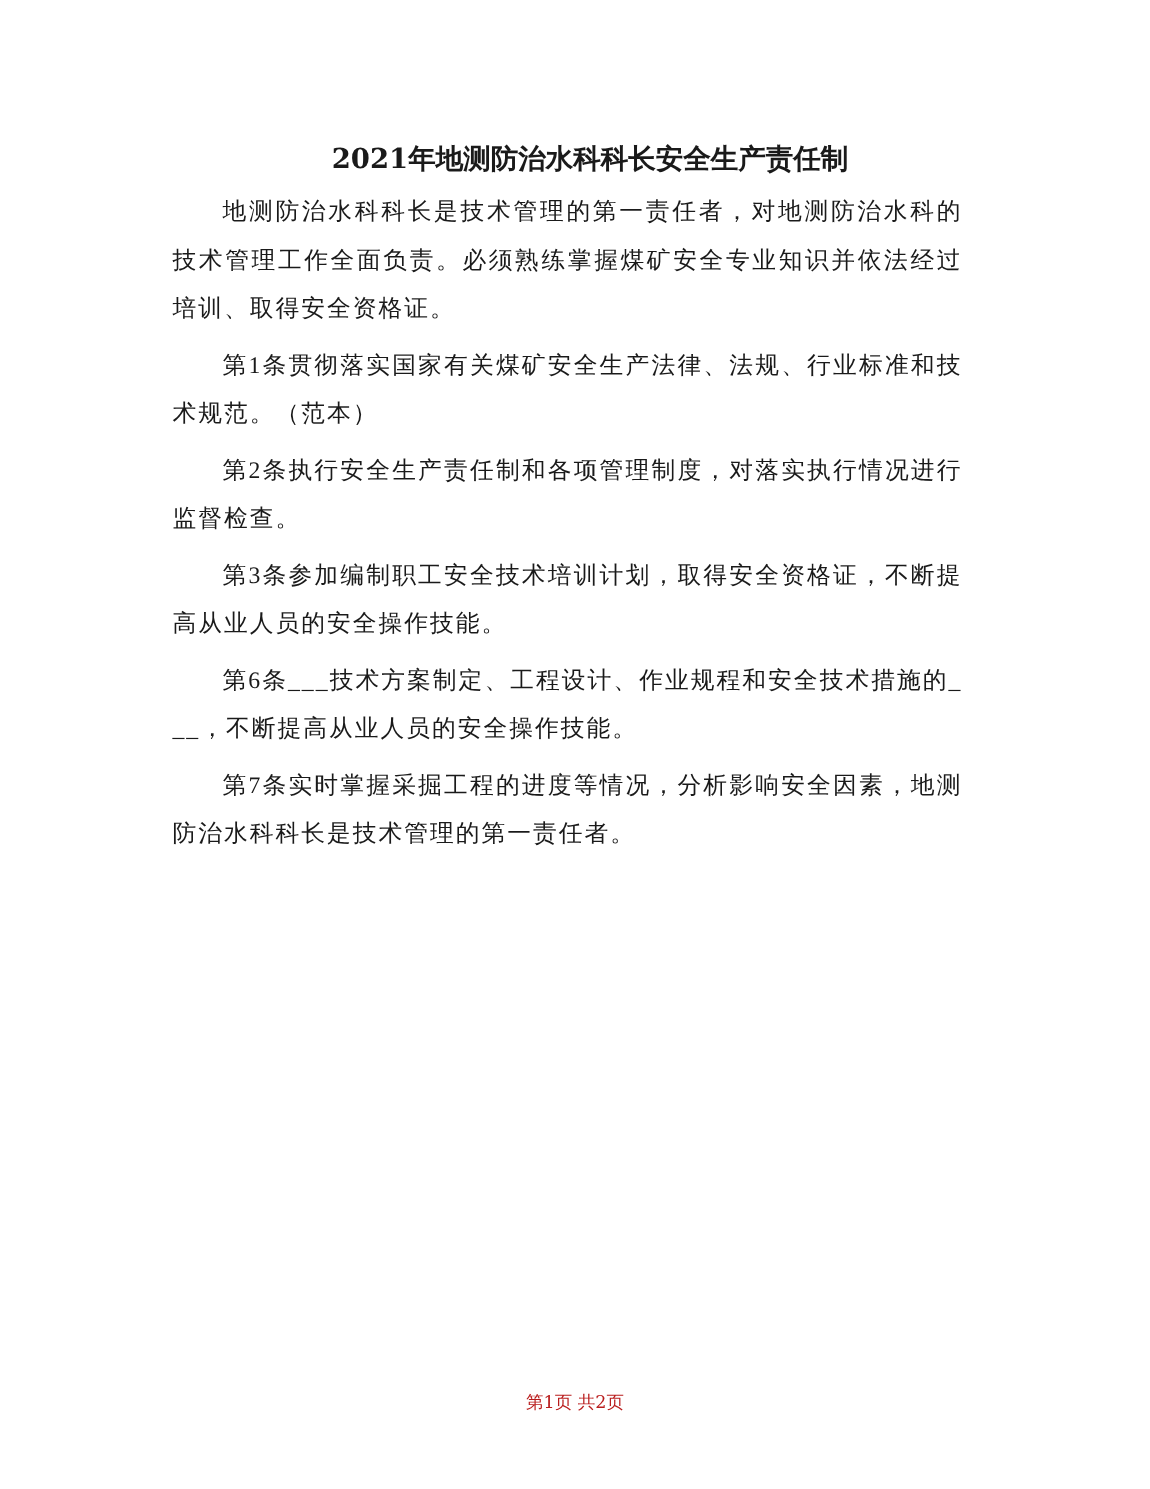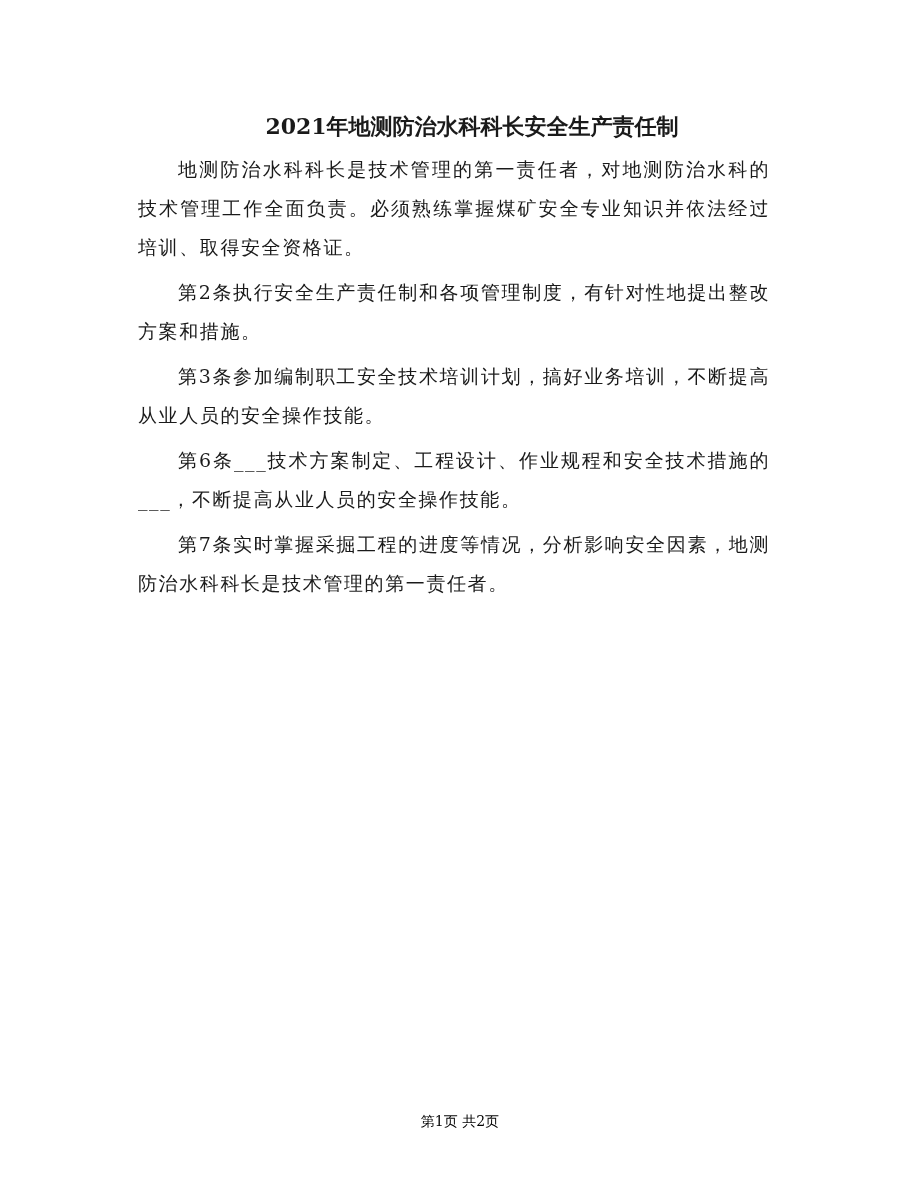--- a/index.html
+++ b/index.html
@@ -2,30 +2,31 @@
 <html><head>
   <meta charset="utf-8">
   <style>
     html, body { margin: 0; padding: 0; background: #ffffff; }
     body { width: 920px; height: 1191px; position: relative; overflow: hidden;
            font-family: "DejaVu Serif", "Liberation Serif", serif; color: #1a1a1a; }
     .title { position: absolute; top: 112px; left: 12px; width: 920px; text-align: center;
              font-size: 22px; font-weight: bold; letter-spacing: 0px; }
     .body { position: absolute; top: 150px; left: 138px; width: 648px; }
     .para { font-size: 19px; line-height: 39px; text-indent: 40px; margin: 0 16px 6px 0;
-            letter-spacing: 1.6px; text-align: justify; word-break: break-all; }
+            letter-spacing: 1.6px; text-align: justify; word-break: break-all; font-family: Liberation Serif, serif; }
     .footer { position: absolute; top: 1113px; left: 0; width: 920px; text-align: center;
-              font-size: 14px; color: #000000; }
+              font-size: 14px; color: #b91c1c; }
   </style>
 </head>
 <body>
 
 <div>
   <div class="title">2021年地测防治水科科长安全生产责任制</div>
   <div class="body">
     <p class="para">地测防治水科科长是技术管理的第一责任者，对地测防治水科的技术管理工作全面负责。必须熟练掌握煤矿安全专业知识并依法经过培训、取得安全资格证。</p>
-    <p class="para">第2条执行安全生产责任制和各项管理制度，有针对性地提出整改方案和措施。</p>
-    <p class="para">第3条参加编制职工安全技术培训计划，搞好业务培训，不断提高从业人员的安全操作技能。</p>
+    <p class="para">第1条贯彻落实国家有关煤矿安全生产法律、法规、行业标准和技术规范。（范本）</p>
+    <p class="para">第2条执行安全生产责任制和各项管理制度，对落实执行情况进行监督检查。</p>
+    <p class="para">第3条参加编制职工安全技术培训计划，取得安全资格证，不断提高从业人员的安全操作技能。</p>
     <p class="para">第6条___技术方案制定、工程设计、作业规程和安全技术措施的___，不断提高从业人员的安全操作技能。</p>
     <p class="para">第7条实时掌握采掘工程的进度等情况，分析影响安全因素，地测防治水科科长是技术管理的第一责任者。</p>
   </div>
   <div class="footer">第1页 共2页</div>
 </div>
 
 </body></html>

